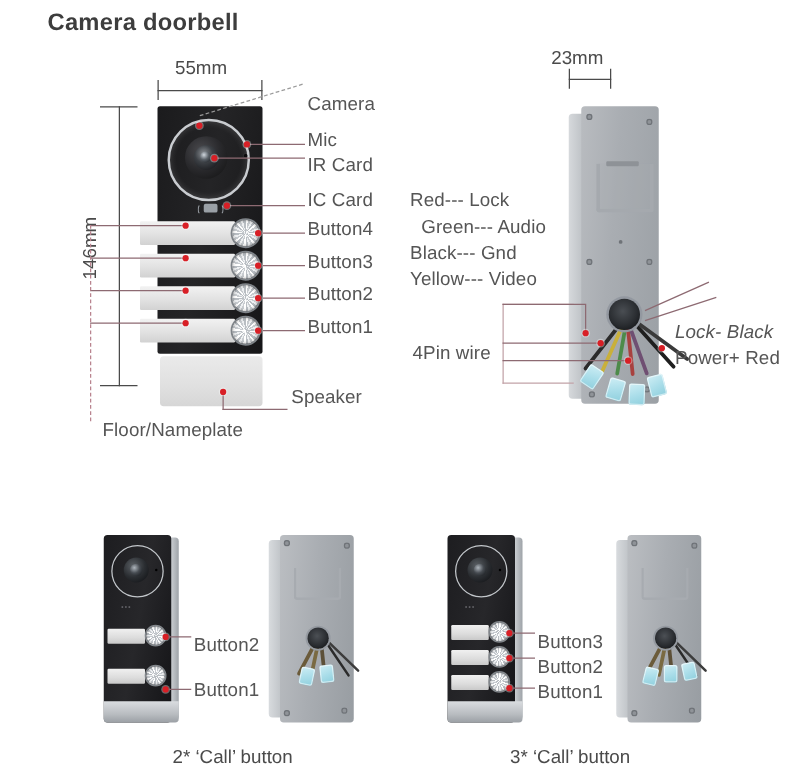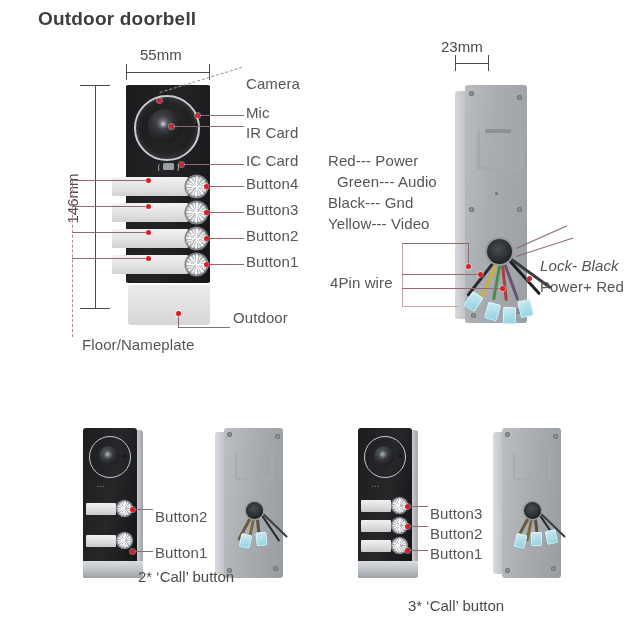--- a/index.html
+++ b/index.html
@@ -187,21 +187,21 @@
   .v-grommet{
     position:absolute;width:17px;height:17px;border-radius:50%;
     background:radial-gradient(circle at 45% 40%,#4c5055 0%,#2a2d31 55%,#0b0c0e 100%);
     box-shadow:0 0 0 1.5px #959aa1;
   }
   .cap{font-size:15px;color:#4a4a4a;white-space:nowrap;}
 </style>
 </head>
 <body>
 
-<div class="abs ttl">Outdoor doorbell</div>
+<div class="abs ttl">Camera doorbell</div>
 
 <div class="abs dimline" style="left:126px;top:72px;width:84px;height:1px;"></div>
 <div class="abs tick" style="left:126px;top:64px;width:1px;height:16px;"></div>
 <div class="abs tick" style="left:209px;top:64px;width:1px;height:16px;"></div>
 <div class="abs dim" style="left:140px;top:46px;">55mm</div>
 
 <div class="abs dimline" style="left:95px;top:85px;width:1px;height:224px;"></div>
 <div class="abs tick" style="left:80px;top:85px;width:30px;height:1px;"></div>
 <div class="abs tick" style="left:80px;top:308px;width:30px;height:1px;"></div>
 <div class="abs dim" style="left:47px;top:190px;transform:rotate(-90deg);transform-origin:center;">146mm</div>
@@ -262,21 +262,21 @@
 <div class="abs dot" style="left:204px;top:236px;"></div>
 <div class="abs lbl" style="left:246px;top:227px;">Button2</div>
 
 <div class="abs lead" style="left:210px;top:264px;width:34px;"></div>
 <div class="abs dot" style="left:204px;top:262px;"></div>
 <div class="abs lbl" style="left:246px;top:253px;">Button1</div>
 
 <div class="abs lead" style="left:178px;top:327px;width:52px;"></div>
 <div class="abs lead-v" style="left:178px;top:314px;height:14px;background:#8d6a72;"></div>
 <div class="abs dot" style="left:176px;top:311px;"></div>
-<div class="abs lbl" style="left:233px;top:309px;">Outdoor</div>
+<div class="abs lbl" style="left:233px;top:309px;">Speaker</div>
 
 <div class="abs lead" style="left:72px;top:180px;width:76px;"></div>
 <div class="abs lead" style="left:72px;top:206px;width:76px;"></div>
 <div class="abs lead" style="left:72px;top:232px;width:76px;"></div>
 <div class="abs lead" style="left:72px;top:258px;width:76px;"></div>
 <div class="abs dot" style="left:146px;top:178px;"></div>
 <div class="abs dot" style="left:146px;top:204px;"></div>
 <div class="abs dot" style="left:146px;top:230px;"></div>
 <div class="abs dot" style="left:146px;top:256px;"></div>
 <div class="abs dash" style="left:72px;top:180px;height:157px;"></div>
@@ -309,21 +309,21 @@
   <div class="wire" style="left:46px;top:168px;width:2.5px;height:60px;background:#3a3a3a;transform:rotate(-54deg);"></div>
 
   <div class="grommet"></div>
 
   <div class="conn" style="left:12px;top:208px;transform:rotate(34deg);"></div>
   <div class="conn" style="left:31px;top:218px;transform:rotate(16deg);"></div>
   <div class="conn" style="left:48px;top:222px;transform:rotate(2deg);"></div>
   <div class="conn" style="left:64px;top:215px;transform:rotate(-14deg);"></div>
 </div>
 
-<div class="abs lbl" style="left:328px;top:152px;">Red--- Power</div>
+<div class="abs lbl" style="left:328px;top:152px;">Red--- Lock</div>
 <div class="abs lbl" style="left:337px;top:173px;">Green--- Audio</div>
 <div class="abs lbl" style="left:328px;top:194px;">Black--- Gnd</div>
 <div class="abs lbl" style="left:328px;top:215px;">Yellow--- Video</div>
 
 <div class="abs" style="left:402px;top:243px;width:56px;height:62px;border:1px solid #c2a3a8;border-right:none;"></div>
 <div class="abs lead" style="left:402px;top:243px;width:66px;"></div>
 <div class="abs lead" style="left:402px;top:274px;width:78px;"></div>
 <div class="abs lead" style="left:402px;top:288px;width:100px;"></div>
 <div class="abs lead-v" style="left:468px;top:243px;height:24px;background:#8d6a72;"></div>
 <div class="abs dot" style="left:466px;top:264px;"></div>
@@ -368,21 +368,21 @@
   <div class="screw" style="left:58px;top:138px;"></div>
   <div class="wire" style="left:38px;top:82px;width:2.5px;height:34px;background:#6b5b3a;transform:rotate(28deg);"></div>
   <div class="wire" style="left:39px;top:82px;width:2.5px;height:32px;background:#7a6a42;transform:rotate(12deg);"></div>
   <div class="wire" style="left:40px;top:82px;width:2.5px;height:32px;background:#5d5038;transform:rotate(-6deg);"></div>
   <div class="wire" style="left:41px;top:80px;width:2px;height:40px;background:#2b2b2b;transform:rotate(-34deg);"></div>
   <div class="wire" style="left:41px;top:80px;width:2px;height:42px;background:#3c3c3c;transform:rotate(-46deg);"></div>
   <div class="v-grommet" style="left:31px;top:74px;"></div>
   <div class="conn" style="left:25px;top:106px;height:14px;width:11px;transform:rotate(12deg);"></div>
   <div class="conn" style="left:41px;top:104px;height:14px;width:11px;transform:rotate(-6deg);"></div>
 </div>
-<div class="abs cap" style="left:138px;top:568px;">2* ‘Call’ button</div>
+<div class="abs cap" style="left:138px;top:597px;">2* ‘Call’ button</div>
 
 <div class="v-front" style="left:358px;top:428px;">
   <div class="v-chrome"></div>
   <div class="v-body"></div>
   <div class="v-ring"></div>
   <div class="v-lens"></div>
   <div class="v-lens2"></div>
   <div class="abs" style="left:41px;top:27px;width:2px;height:2px;border-radius:50%;background:#000;"></div>
   <div class="v-logo" style="left:14px;top:55px;">▪▪▪</div>
   <div class="v-plate" style="top:72px;width:30px;"></div>

